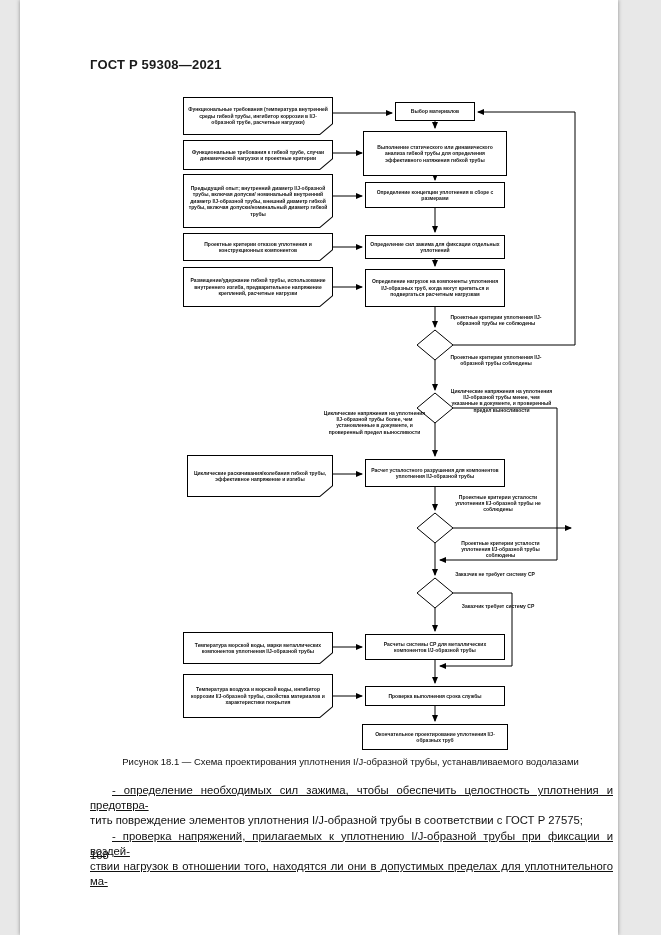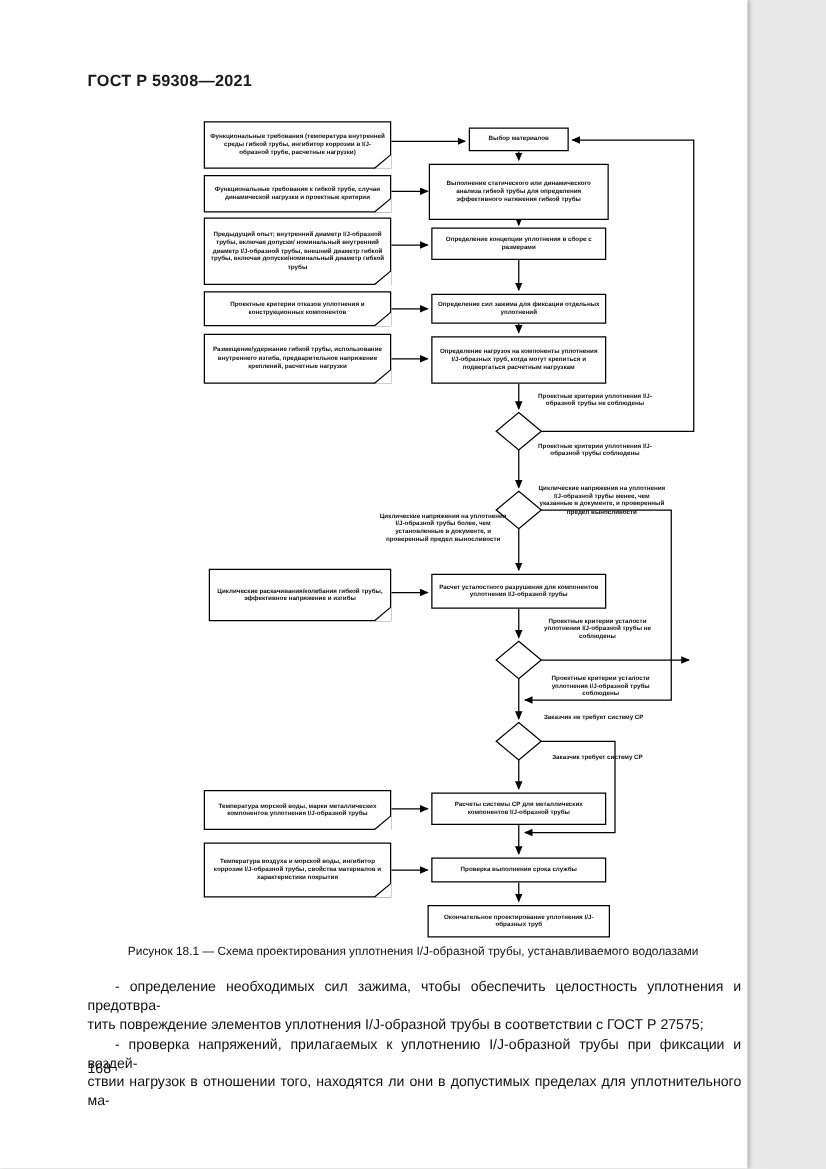--- a/index.html
+++ b/index.html
@@ -1,36 +1,37 @@
 <!DOCTYPE html>
 <html><head>
 <meta charset="utf-8">
 <style>
   html,body{margin:0;padding:0;background:#e8e8e8;}
   .page{
     position:relative;width:598px;height:935px;background:#ffffff;
     font-family:"Liberation Sans",sans-serif;color:#1a1a1a;overflow:hidden;
     box-shadow:0 0 4px rgba(0,0,0,.4);
+    margin-left:20px;
   }
   .doc-header{position:absolute;left:70px;top:57px;font-size:13px;font-weight:bold;letter-spacing:.2px;}
   .note,.proc{
     position:absolute;border:1px solid #000;background:#fff;box-sizing:border-box;
     display:flex;align-items:center;justify-content:center;text-align:center;
     font-size:5px;line-height:6.4px;font-weight:bold;padding:2px 4px;color:#111;
   }
   .fold{position:absolute;right:-1px;bottom:-1px;width:13px;height:11px;background:#fff;}
   .fold::before{content:"";position:absolute;left:0;bottom:0;width:17px;height:1px;background:#000;
     transform-origin:0 100%;transform:rotate(-40deg);}
   .dlabel{
     position:absolute;font-size:5px;line-height:6.2px;font-weight:bold;text-align:center;color:#111;
   }
   .caption{position:absolute;left:0;top:756px;width:661px;text-align:center;font-size:9.5px;color:#111;}
   .bodytext{position:absolute;left:70px;top:783px;width:523px;font-size:11.3px;line-height:15.2px;color:#111;}
   .line{white-space:normal;}
-  .jfull{text-align:justify;text-align-last:justify;}
+  .jfull{text-align:justify;text-align-last:justify;text-decoration:underline;}
   .indent{text-indent:22px;}
   .pagenum{position:absolute;left:70px;top:849px;font-size:11.3px;color:#111;}
 </style>
 </head>
 <body>
 
 <div class="page">
 
   <div class="doc-header">ГОСТ Р 59308—2021</div>
 

